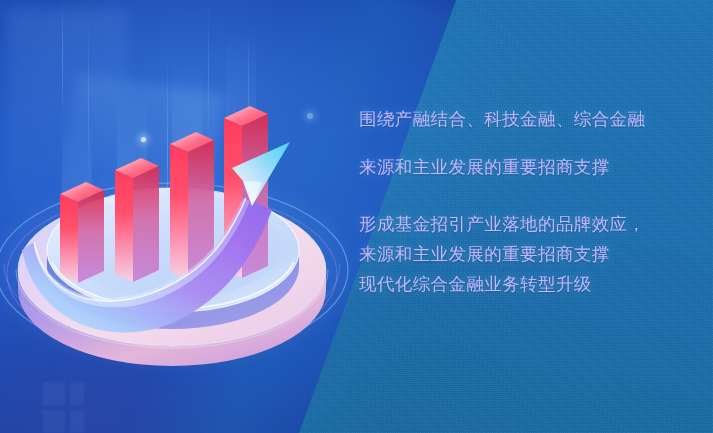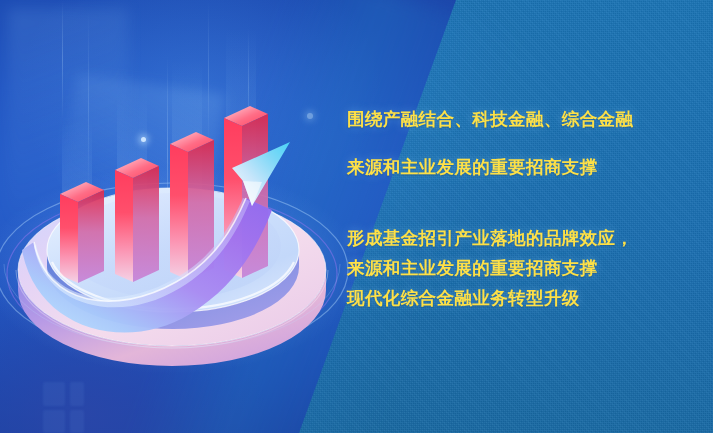--- a/index.html
+++ b/index.html
@@ -75,26 +75,25 @@
     filter:blur(7px);
   }
   .dot{position:absolute;border-radius:50%;background:#cfe6ff;box-shadow:0 0 7px 2px rgba(190,225,255,.75);}
 
   
   #illus{position:absolute;left:0;top:74px;width:345px;height:300px;}
   #illus svg{display:block;width:345px;height:300px;overflow:visible;}
 
   
   .copy{
-    position:absolute;left:347px;top:104px;width:330px;
-    color:#fde047;
-    font-weight:bold;
+    position:absolute;left:359px;top:104px;width:330px;
+    color:#c4b5fd;
   }
   .para{margin:0;}
-  .para.second{margin-top:41px;}
+  .para.second{margin-top:27px;}
   .line{
     font-size:17.5px;
     line-height:30px;
     letter-spacing:.4px;
     white-space:nowrap;
     text-shadow:0 0 10px rgba(120,190,245,.45), 0 1px 2px rgba(5,40,80,.40);
   }
 </style>
 </head>
 <body>

